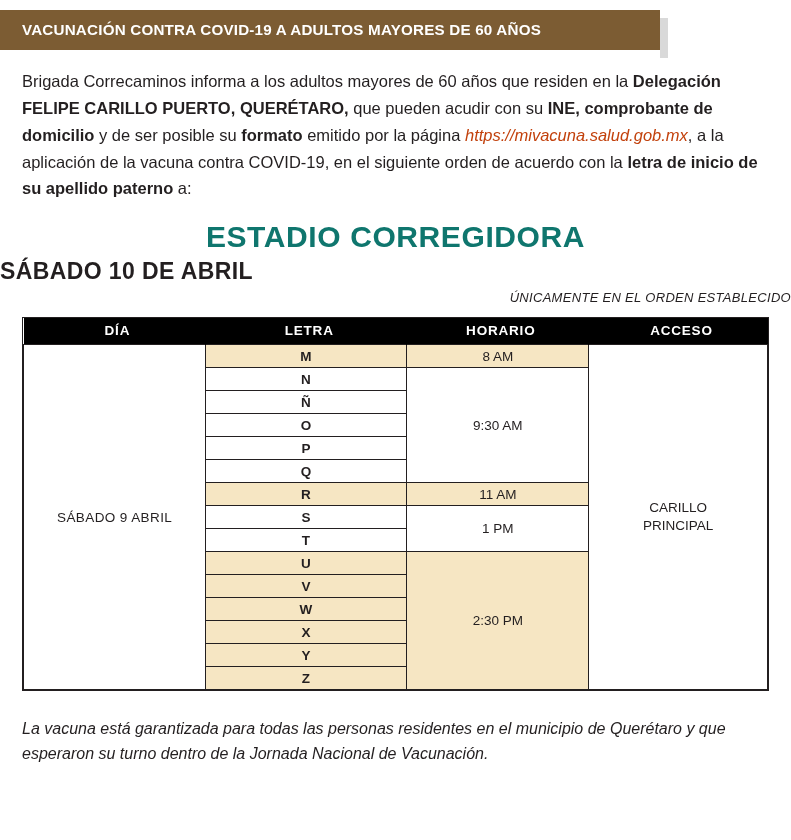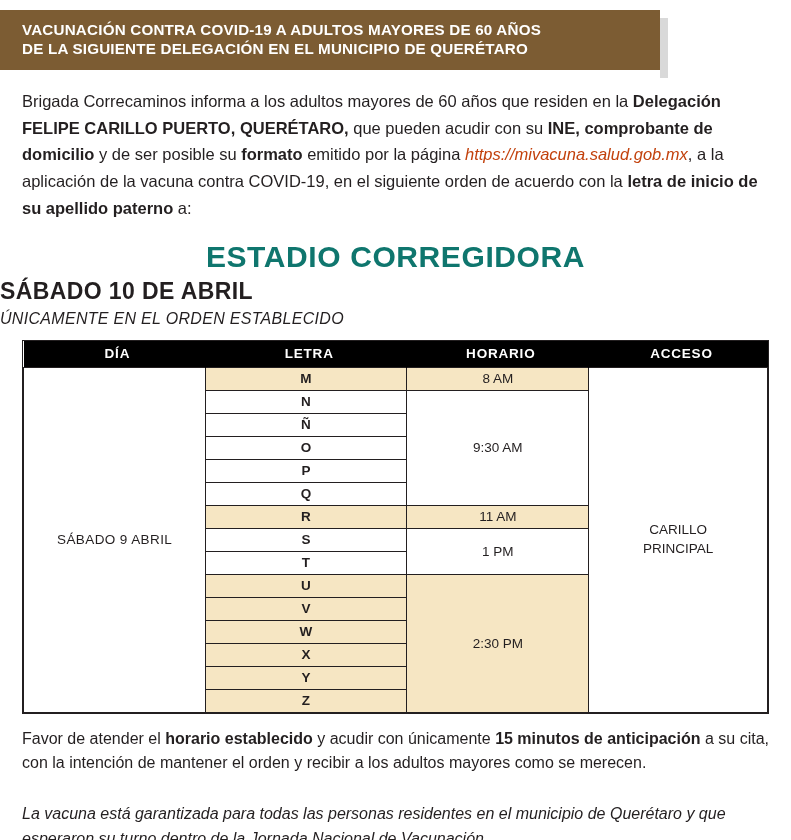--- a/index.html
+++ b/index.html
@@ -70,23 +70,23 @@
   }
   .date-title {
     text-align: left;
     font-weight: bold;
     font-size: 23px;
     letter-spacing: 0.4px;
     margin-top: 4px;
     color: #231f20;
   }
   .order-note {
-    text-align: left;
+    text-align: right;
     font-style: italic;
-    font-size: 16px;
+    font-size: 13px;
     letter-spacing: 0.3px;
     margin-top: 5px;
     color: #231f20;
   }
 
   
   .table-zone {
     margin: 12px 22px 0 22px;
     border: 1px solid #231f20;
   }
@@ -146,21 +146,20 @@
 </style>
 </head>
 <body>
 
 <div class="page">
 
   <div class="banner-wrap">
     <div class="banner-shadow"></div>
     <div class="banner">
       <div>Vacunación contra COVID-19 a adultos mayores de 60 años</div>
-      <div>de la siguiente delegación en el municipio de Querétaro</div>
     </div>
   </div>
 
   <p class="intro">
     <span>Brigada Correcaminos informa a los adultos mayores de 60 años que residen en la </span><b>Delegación FELIPE CARILLO PUERTO, QUERÉTARO,</b><span> que pueden acudir con su </span><b>INE, comprobante de domicilio</b><span> y de ser posible su </span><b>formato</b><span> emitido por la página </span><span class="url">https://mivacuna.salud.gob.mx</span><span>, a la aplicación de la vacuna contra COVID-19, en el siguiente orden de acuerdo con la </span><b>letra de inicio de su apellido paterno</b><span> a:</span>
   </p>
 
   <div class="venue">ESTADIO CORREGIDORA</div>
   <div class="date-title">SÁBADO 10 DE ABRIL</div>
   <div class="order-note">ÚNICAMENTE EN EL ORDEN ESTABLECIDO</div>
@@ -234,19 +233,16 @@
           <tr>
             <td class="letter hl">Y</td>
           </tr>
           <tr>
             <td class="letter hl">Z</td>
           </tr>
         </tbody>
     </table>
   </div>
 
-  <p class="note1">
-    <span>Favor de atender el </span><b>horario establecido</b><span> y acudir con únicamente </span><b>15 minutos de anticipación</b><span> a su cita, con la intención de mantener el orden y recibir a los adultos mayores como se merecen.</span>
-  </p>
 
   <p class="note2">La vacuna está garantizada para todas las personas residentes en el municipio de Querétaro y que esperaron su turno dentro de la Jornada Nacional de Vacunación.</p>
 
 </div>
 
 </body></html>

